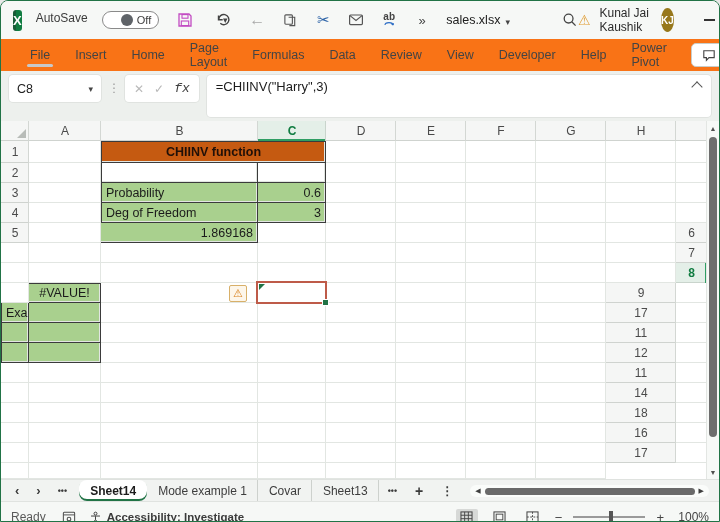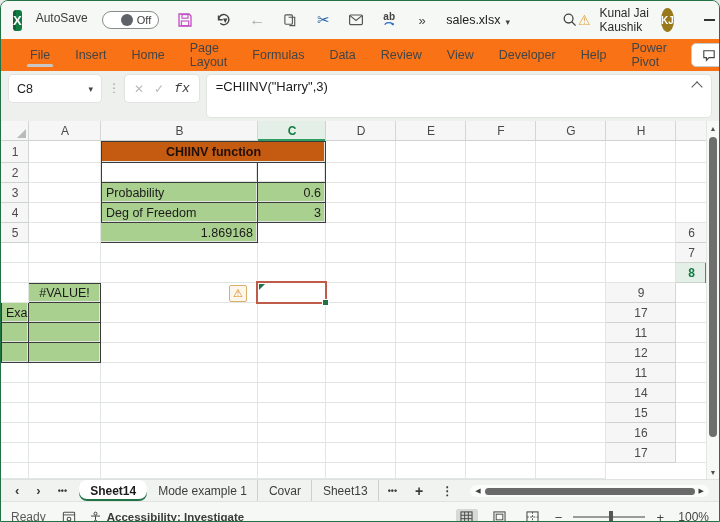--- a/index.html
+++ b/index.html
@@ -356,21 +356,21 @@
         <div class="rh">14</div>
         <div class="cell"></div>
         <div class="cell"></div>
         <div class="cell"></div>
         <div class="cell"></div>
         <div class="cell"></div>
         <div class="cell"></div>
         <div class="cell"></div>
         <div class="cell"></div>
         <div class="cell"></div>
-        <div class="rh">15</div>
+        <div class="rh">18</div>
         <div class="cell"></div>
         <div class="cell"></div>
         <div class="cell"></div>
         <div class="cell"></div>
         <div class="cell"></div>
         <div class="cell"></div>
         <div class="cell"></div>
         <div class="cell"></div>
         <div class="cell"></div>
         <div class="rh">16</div>

